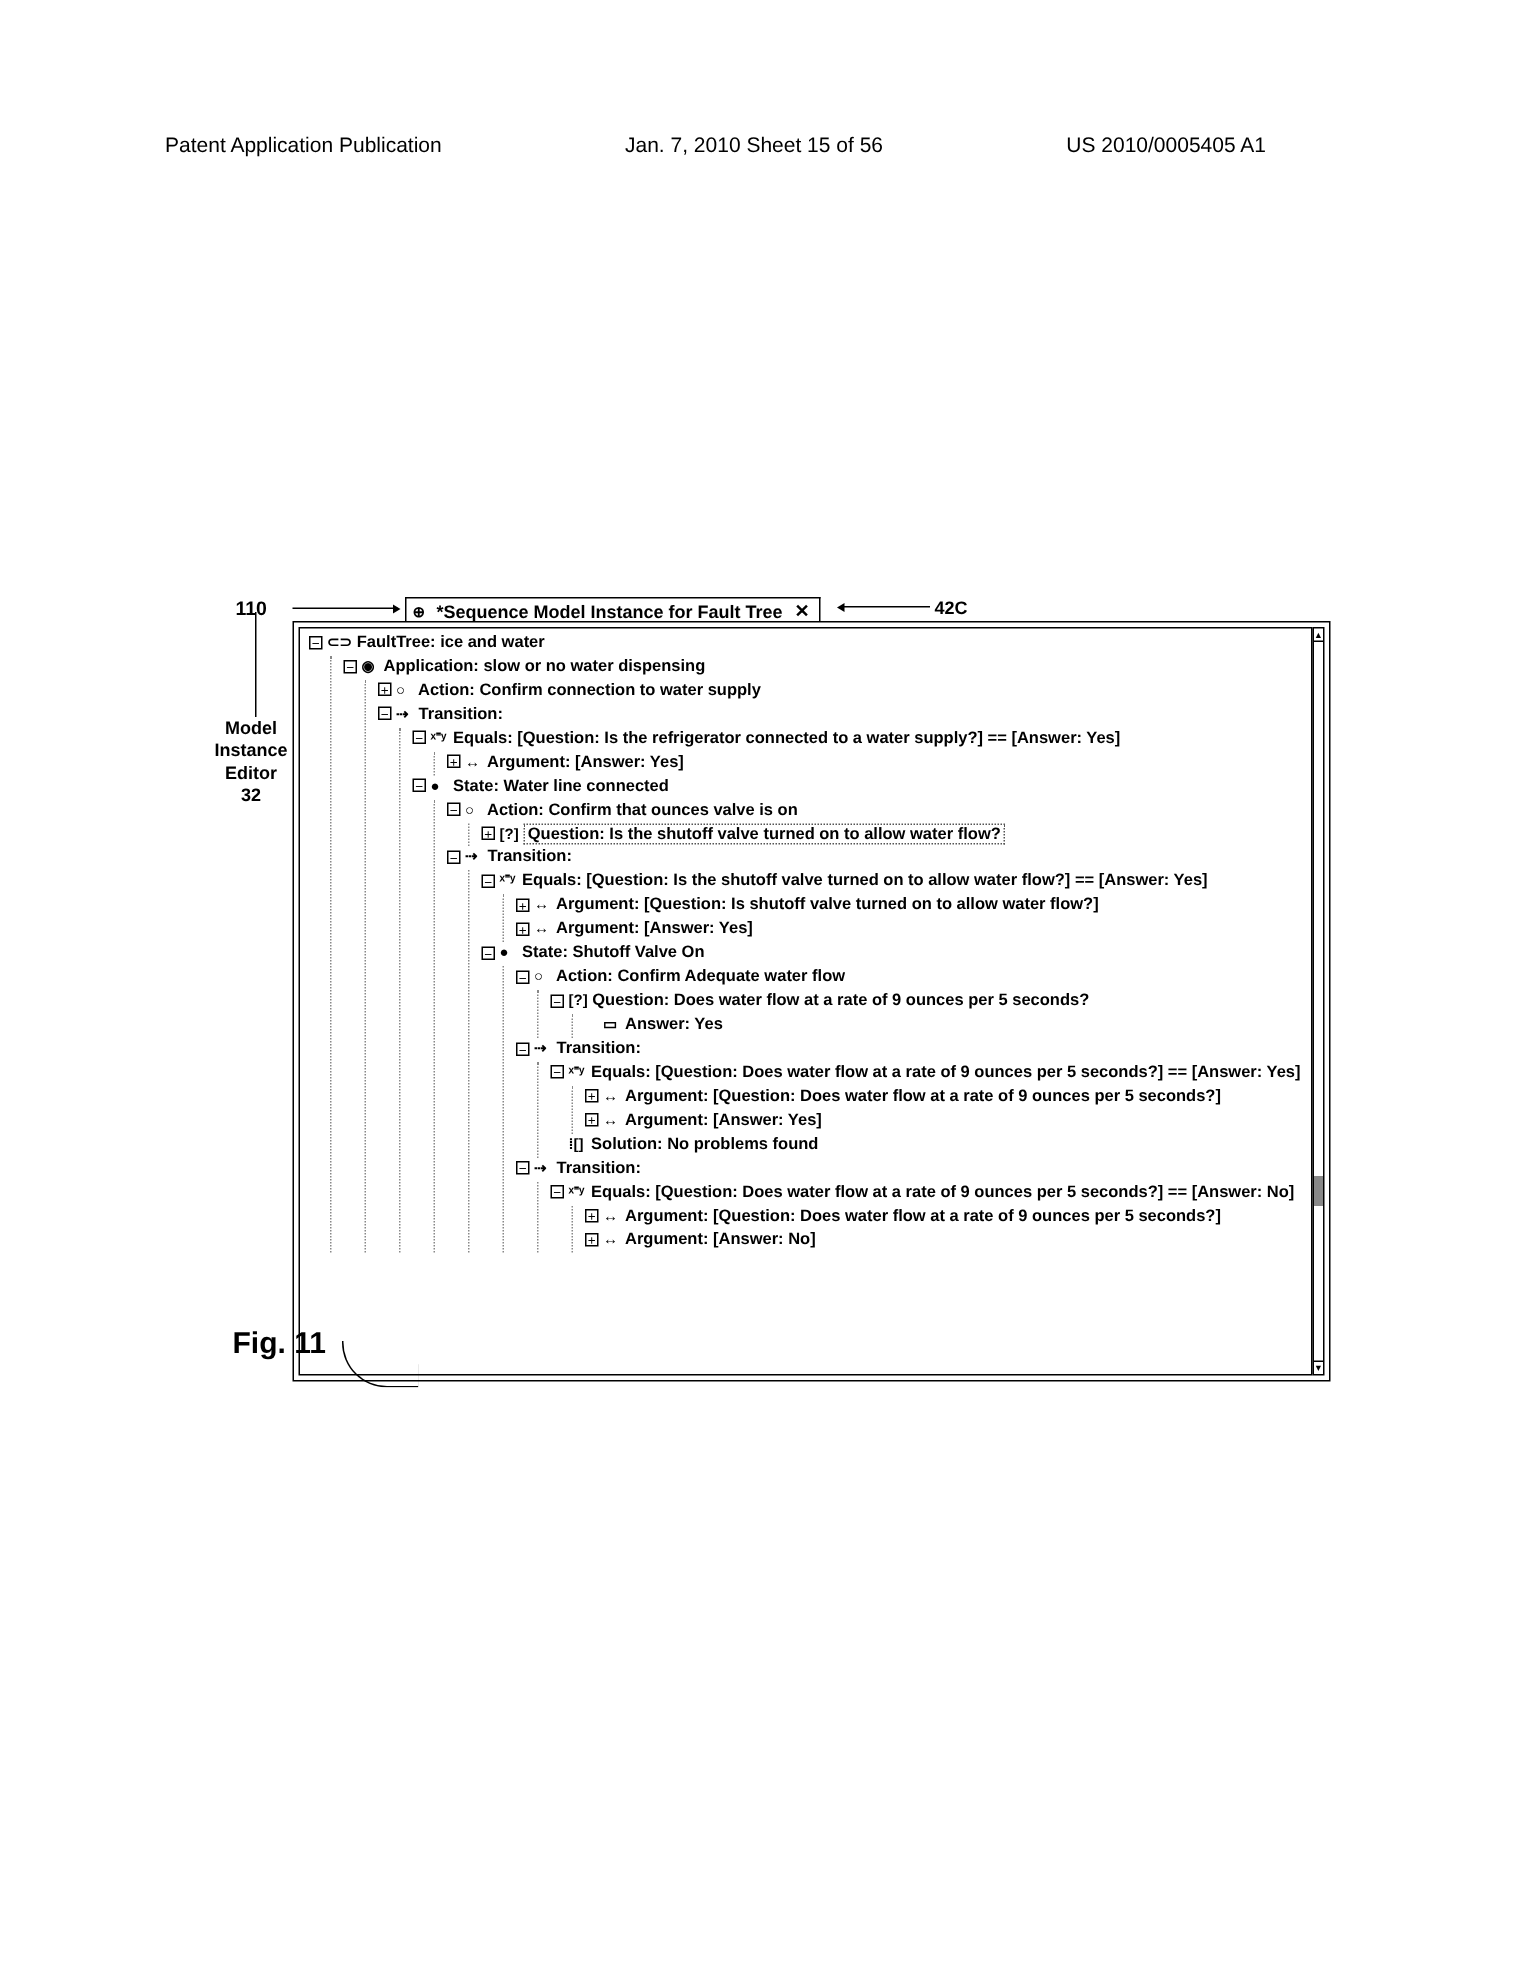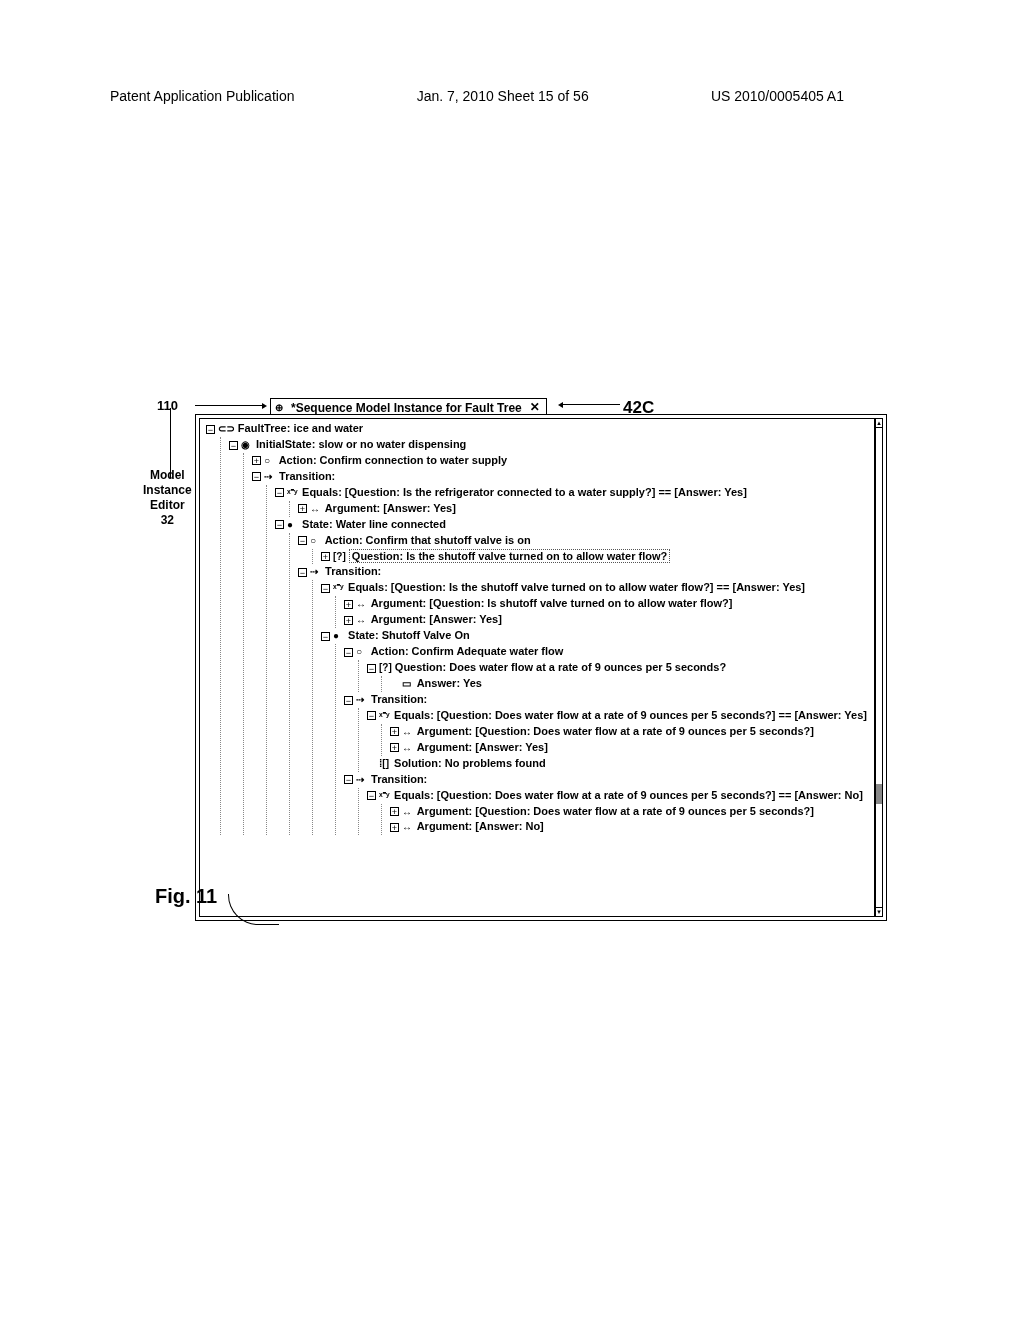--- a/index.html
+++ b/index.html
@@ -50,32 +50,32 @@
   .line-left {
     position: absolute;
     top: 408px;
     left: 170px;
     width: 1px;
     height: 70px;
     background: #000;
   }
   .label-model {
     position: absolute;
-    top: 468px;
+    top: 478px;
     left: 143px;
     font-size: 12px;
     font-weight: bold;
     line-height: 1.25;
     text-align: center;
   }
   .label-42c {
     position: absolute;
     top: 398px;
     left: 623px;
-    font-size: 17px;
+    font-size: 12px;
     font-weight: bold;
   }
   .arrow-42c {
     position: absolute;
     top: 404px;
     left: 560px;
     width: 60px;
     height: 1px;
     background: #000;
   }
@@ -256,39 +256,39 @@
   <span class="close">✕</span>
 </div>
 
 <div class="panel-outer">
   <div class="panel-inner">
     <ul class="tree">
       <li>
         <span class="exp">−</span><span class="icon">⊂⊃</span> <span>FaultTree: ice and water</span>
         <ul>
           <li>
-            <span class="exp">−</span><span class="icon">◉</span> <span>InitialState: slow or no water dispensing</span>
+            <span class="exp">−</span><span class="icon">◉</span> <span>Application: slow or no water dispensing</span>
             <ul>
               <li>
                 <span class="exp">+</span><span class="icon">○</span> <span>Action: Confirm connection to water supply</span>
               </li>
               <li>
                 <span class="exp">−</span><span class="icon">⇢</span> <span>Transition:</span>
                 <ul>
                   <li>
                     <span class="exp">−</span><span class="icon">ˣ⁼ʸ</span> <span>Equals: [Question: Is the refrigerator connected to a water supply?] == [Answer: Yes]</span>
                     <ul>
                       <li><span class="exp">+</span><span class="icon">↔</span> <span>Argument: [Answer: Yes]</span></li>
                     </ul>
                   </li>
                   <li>
                     <span class="exp">−</span><span class="icon">●</span> <span>State: Water line connected</span>
                     <ul>
                       <li>
-                        <span class="exp">−</span><span class="icon">○</span> <span>Action: Confirm that shutoff valve is on</span>
+                        <span class="exp">−</span><span class="icon">○</span> <span>Action: Confirm that ounces valve is on</span>
                         <ul>
                           <li><span class="exp">+</span><span class="icon">[?]</span> <span class="selected">Question: Is the shutoff valve turned on to allow water flow?</span></li>
                         </ul>
                       </li>
                       <li>
                         <span class="exp">−</span><span class="icon">⇢</span> <span>Transition:</span>
                         <ul>
                           <li>
                             <span class="exp">−</span><span class="icon">ˣ⁼ʸ</span> <span>Equals: [Question: Is the shutoff valve turned on to allow water flow?] == [Answer: Yes]</span>
                             <ul>

